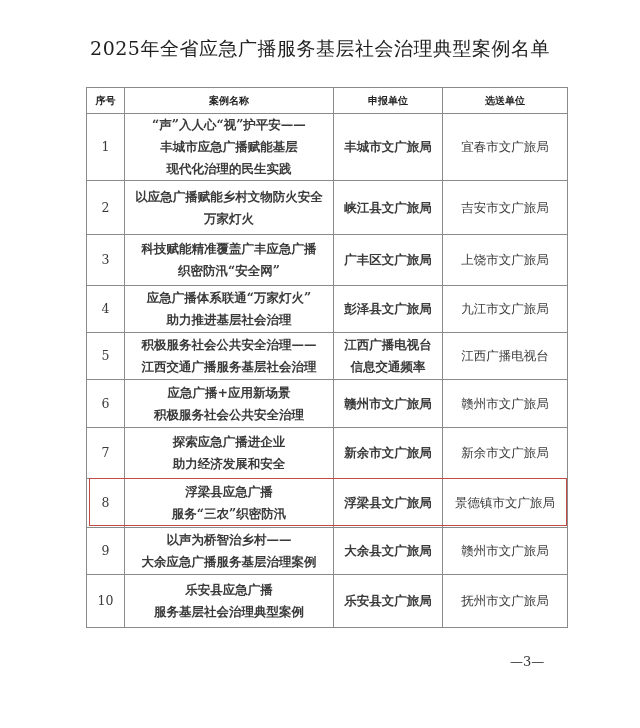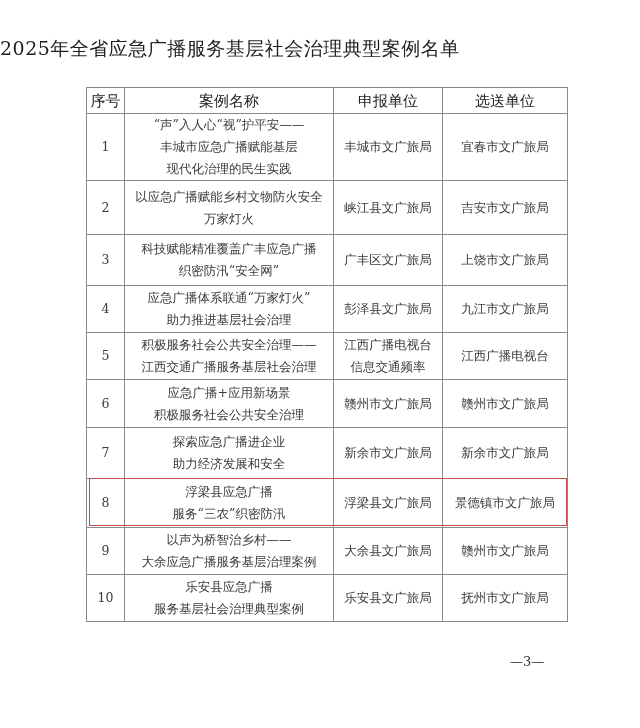--- a/index.html
+++ b/index.html
@@ -1,34 +1,34 @@
 <!DOCTYPE html>
 <html><head>
 <meta charset="utf-8">
 <style>
   html, body { margin: 0; padding: 0; }
   body {
     width: 640px; height: 728px; background: #ffffff; position: relative; overflow: hidden;
     font-family: "DejaVu Serif", "Liberation Serif", serif; color: #2a2a2a;
   }
   .title {
-    position: absolute; left: 0; top: 36px; width: 640px; text-align: left;
+    position: absolute; left: 0; top: 36px; width: 640px; text-align: center;
     font-size: 19px; letter-spacing: 0.5px; color: #1e1e1e;
   }
   table.cases {
     position: absolute; left: 86px; top: 87px; width: 481px;
     border-collapse: collapse; table-layout: fixed; font-size: 12.5px;
   }
   table.cases td, table.cases th {
     border: 1px solid #8a8a8a; text-align: center; vertical-align: middle;
     padding: 0 3px; line-height: 22px; color: #3a3a3a; font-weight: normal;
   }
-  table.cases th { font-weight: normal; color: #222; height: 25px; font-size: 15px; }
+  table.cases th { font-weight: bold; color: #222; height: 25px; font-size: 10px; }
   col.c0 { width: 38px; } col.c1 { width: 209px; } col.c2 { width: 109px; } col.c3 { width: 125px; }
-  .name-line { display: block; }
+  .name-line { display: block; font-weight: bold; }
   .highlight-box {
     position: absolute; left: 89px; top: 478px; width: 478px; height: 48px;
     border: 1.5px solid #c44a48; box-sizing: border-box; pointer-events: none;
   }
   .page-num {
     position: absolute; left: 510px; top: 654px; font-size: 13px; color: #333;
   }
 </style>
 </head>
 <body>
@@ -145,21 +145,21 @@
         <td>9</td>
         <td>
           <span class="name-line">以声为桥智治乡村——</span>
           <span class="name-line">大余应急广播服务基层治理案例</span>
         </td>
         <td>
           <span class="name-line">大余县文广旅局</span>
         </td>
         <td>赣州市文广旅局</td>
       </tr>
-      <tr style="height: 47px;">
+      <tr style="height: 53px;">
         <td>10</td>
         <td>
           <span class="name-line">乐安县应急广播</span>
           <span class="name-line">服务基层社会治理典型案例</span>
         </td>
         <td>
           <span class="name-line">乐安县文广旅局</span>
         </td>
         <td>抚州市文广旅局</td>
       </tr>

